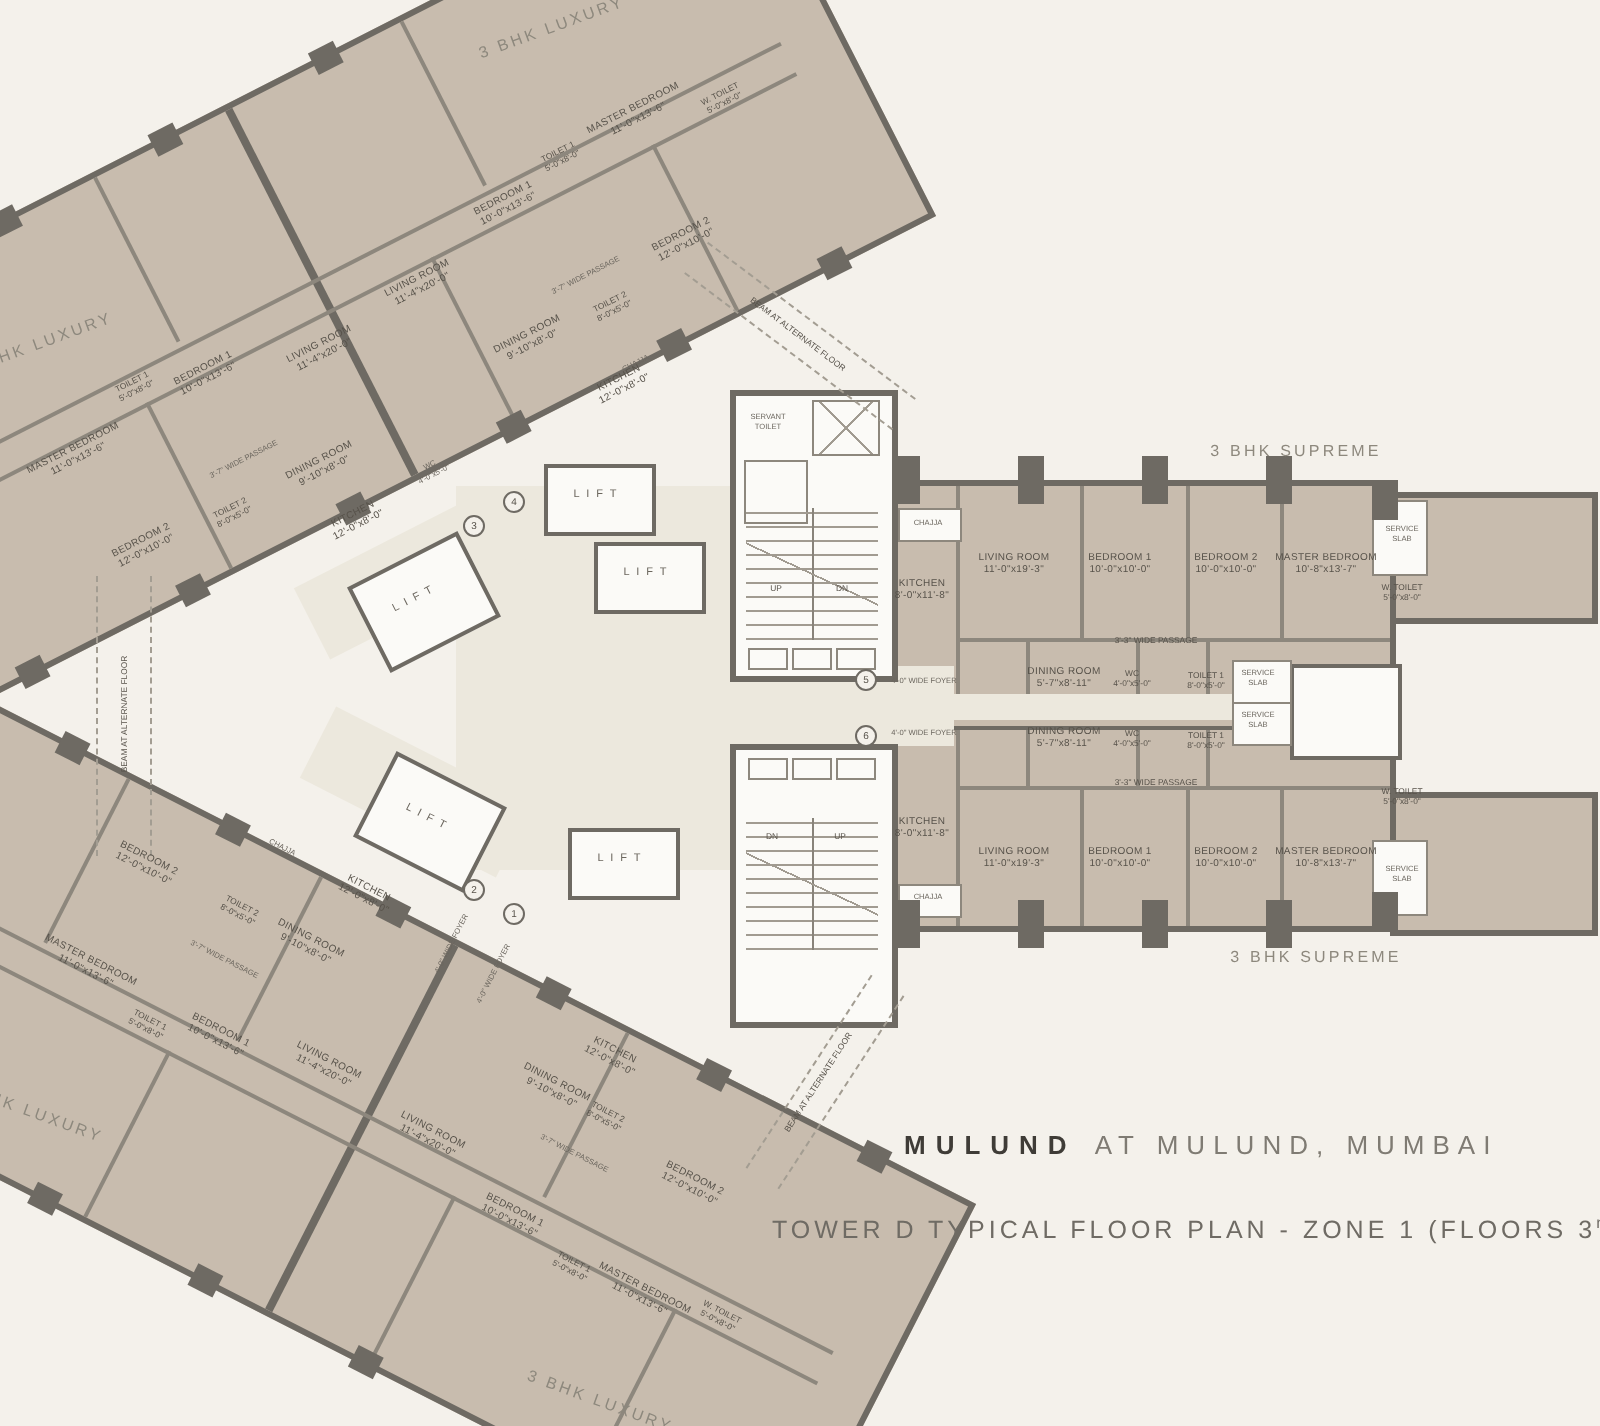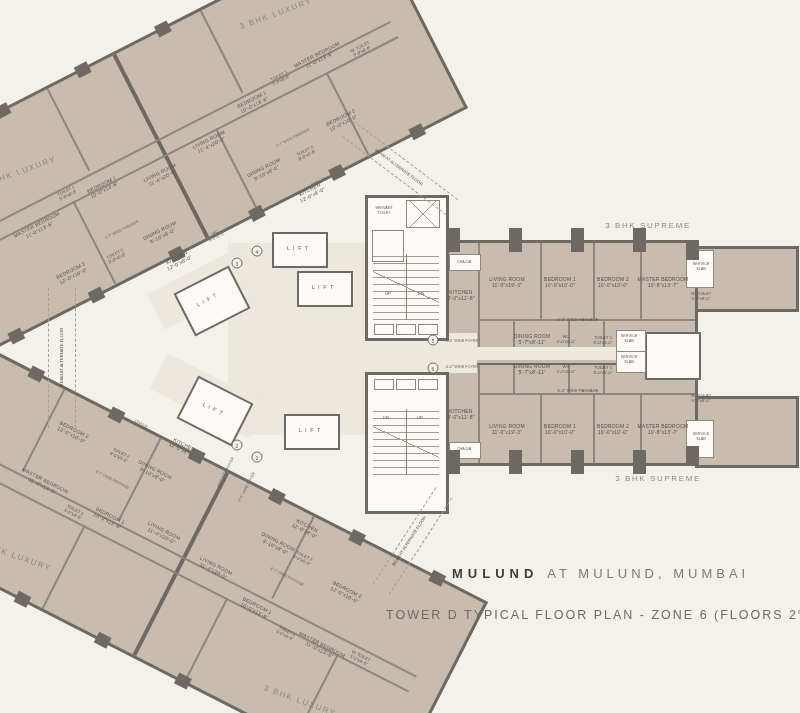--- a/index.html
+++ b/index.html
@@ -508,21 +508,21 @@
       <div class="unit" style="left: 237px; top: 263px;">3</div>
       <div class="unit" style="left: 257px; top: 251px;">4</div>
       <div class="unit" style="left: 433px; top: 340px;">5</div>
       <div class="unit" style="left: 433px; top: 368px;">6</div>
     </div>
 
   <div class="title-line">
     <span class="brand">MULUND</span><span class="loc">AT MULUND, MUMBAI</span>
   </div>
   <div class="subtitle">
-    <span>TOWER D  TYPICAL FLOOR PLAN - ZONE 6 (FLOORS 2</span><sup>nd</sup>
+    <span>TOWER D  TYPICAL FLOOR PLAN - ZONE 1 (FLOORS 3</span><sup>nd</sup>
   </div>
 <div class="stub" style="left: 447px; top: 228px; width: 13px; height: 24px;"></div>
     <div class="stub" style="left: 509px; top: 228px; width: 13px; height: 24px;"></div>
     <div class="stub" style="left: 571px; top: 228px; width: 13px; height: 24px;"></div>
     <div class="stub" style="left: 633px; top: 228px; width: 13px; height: 24px;"></div>
     <div class="stub" style="left: 447px; top: 450px; width: 13px; height: 24px;"></div>
     <div class="stub" style="left: 509px; top: 450px; width: 13px; height: 24px;"></div>
     <div class="stub" style="left: 571px; top: 450px; width: 13px; height: 24px;"></div>
     <div class="stub" style="left: 633px; top: 450px; width: 13px; height: 24px;"></div>
     <div class="stub" style="left: 686px; top: 240px; width: 13px; height: 20px;"></div>

